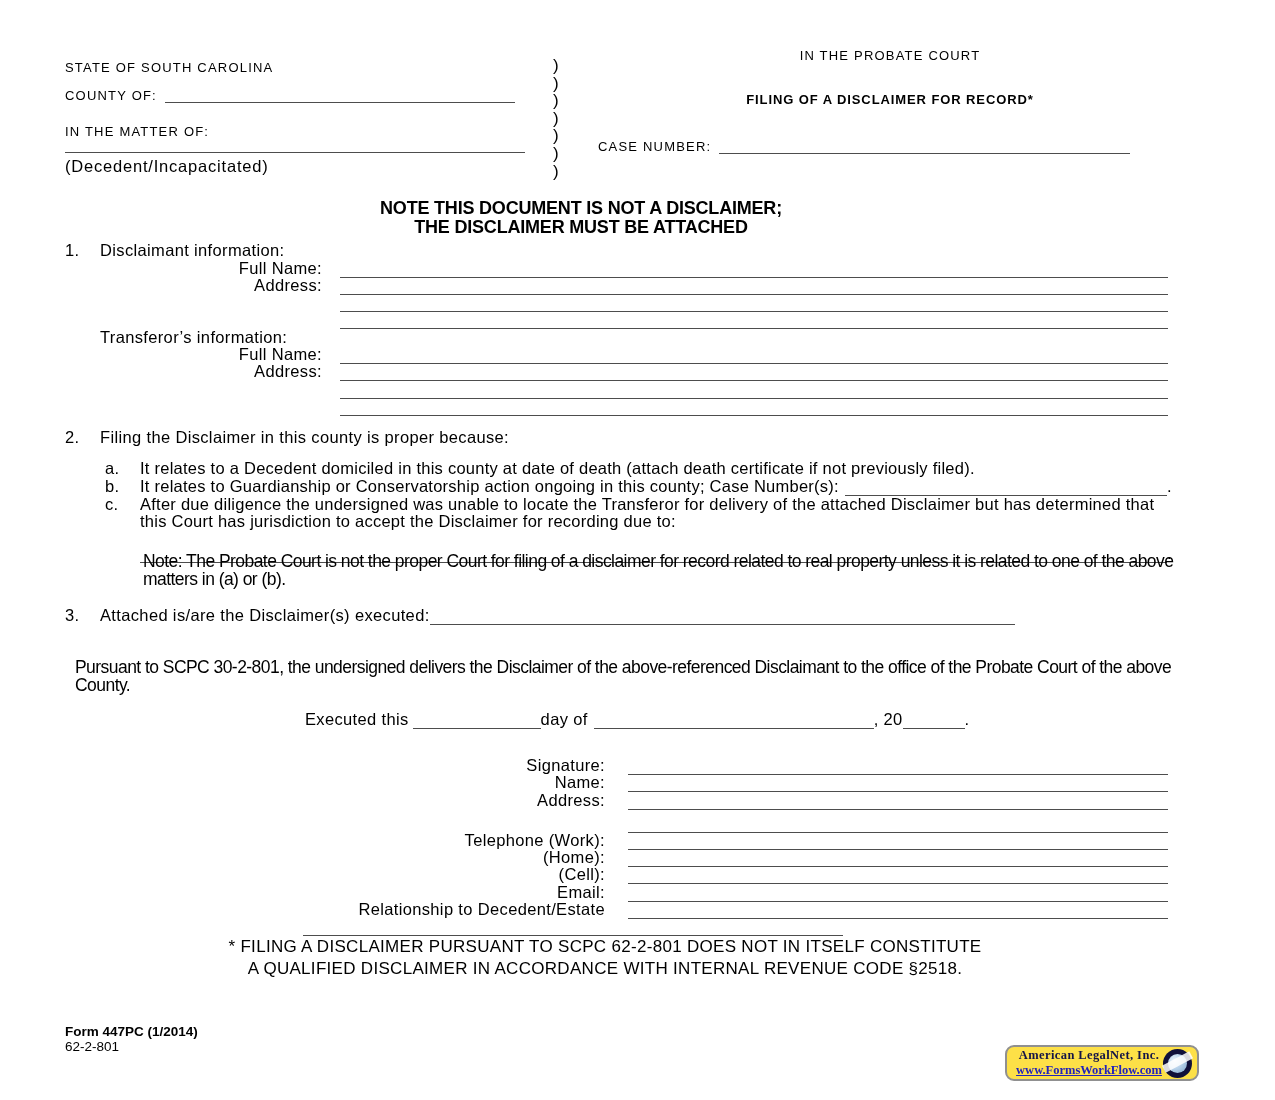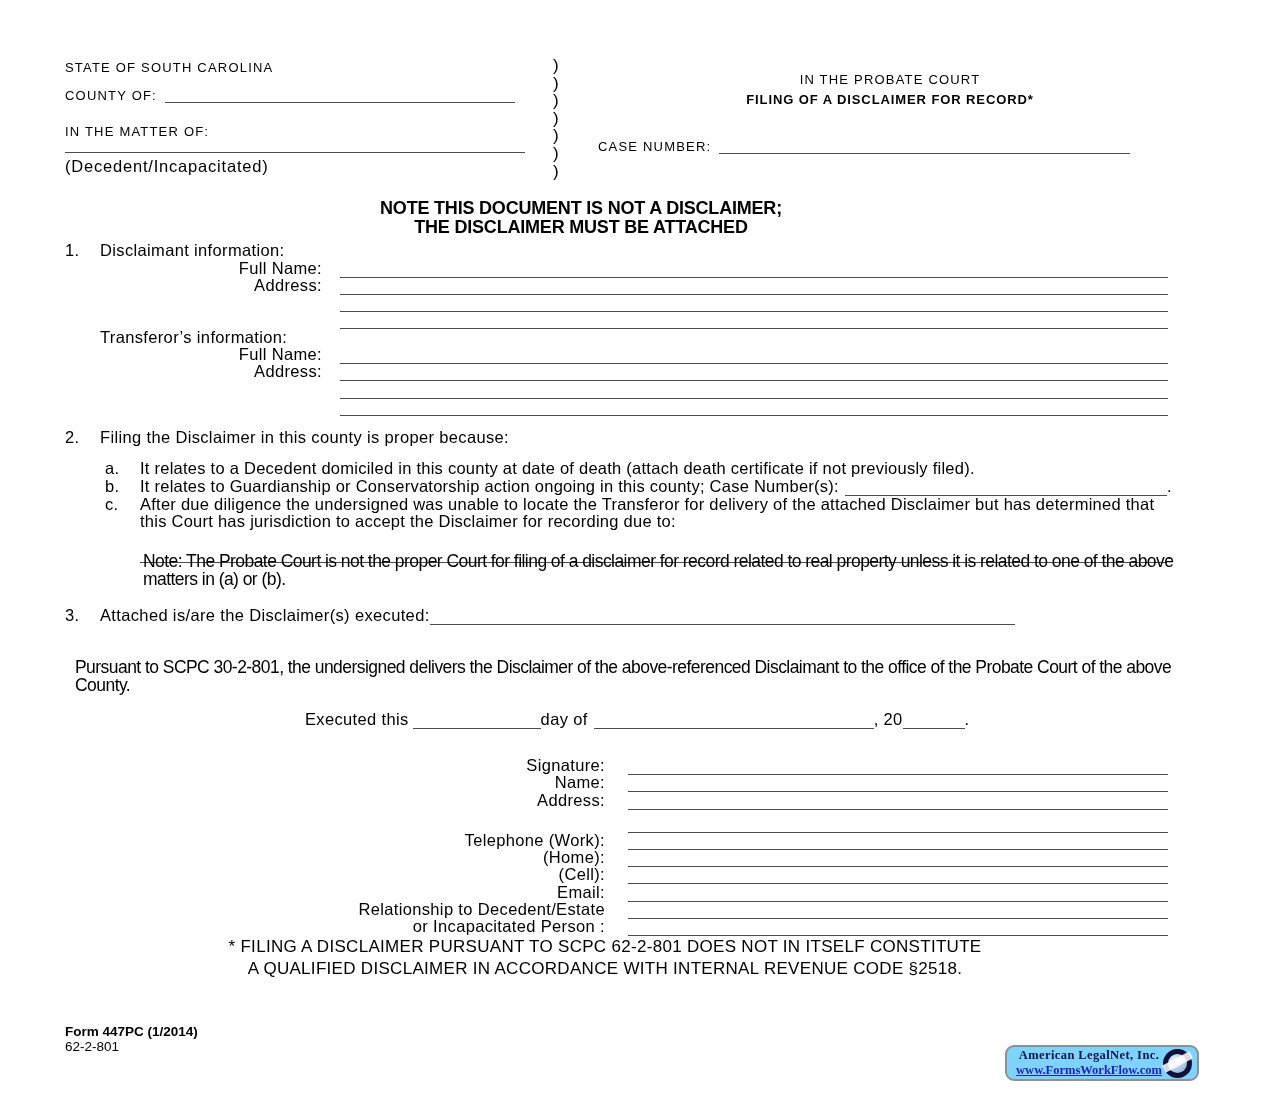--- a/index.html
+++ b/index.html
@@ -40,21 +40,21 @@
   .sig-gap { width: 23px; }
   .sig-fill { width: 540px; border-bottom: 1.5px solid #4d4d4d; height: 4px; }
 
   .center-text { text-align: center; }
 
   
   .vendor-box {
     display: flex; align-items: center; justify-content: space-between;
     border: 2px solid #909090; border-radius: 9px;
     padding: 2px 5px 2px 8px;
-    background: #7dd3fc;
+    background: #fde047;
   }
   .vendor-name {
     font-family: "Liberation Serif", serif; font-weight: bold;
     font-size: 12.5px; color: #131347; letter-spacing: 0.4px; white-space: nowrap;
   }
   .vendor-url {
     font-family: "Liberation Serif", serif; font-weight: bold;
     font-size: 12.5px; color: #2222bb; text-decoration: underline; white-space: nowrap;
     cursor: pointer;
   }
@@ -95,21 +95,21 @@
   <div class="abs paren-col" style="left:553px; top:57px;">
     <span>)</span>
     <span>)</span>
     <span>)</span>
     <span>)</span>
     <span>)</span>
     <span>)</span>
     <span>)</span>
   </div>
 
-  <div class="abs hdr-text center-text" style="left:598px; top:72px; width:584px;">IN THE PROBATE COURT</div>
+  <div class="abs hdr-text center-text" style="left:598px; top:48px; width:584px;">IN THE PROBATE COURT</div>
 
   <div class="abs hdr-text bold center-text" style="left:598px; top:92px; width:584px; letter-spacing:0.9px;">FILING OF A DISCLAIMER FOR RECORD*</div>
 
   <div class="abs row" style="left:598px; top:139px; width:532px;">
     <span class="hdr-text lbl">CASE NUMBER:</span>
     <span class="fill" style="flex:1; margin-left:8px;"></span>
   </div>
 
   <div class="abs center-text bold" style="left:0; top:199px; width:1162px; font-size:18px; line-height:19px; letter-spacing:-0.2px;">
     <div>NOTE THIS DOCUMENT IS NOT A DISCLAIMER;</div>
@@ -262,21 +262,20 @@
       <span class="sig-label">Email:</span>
       <span class="sig-gap"></span>
       <span class="sig-fill"></span>
     </div>
     <div class="sig-row">
       <span class="sig-label">Relationship to Decedent/Estate</span>
       <span class="sig-gap"></span>
       <span class="sig-fill"></span>
     </div>
     <div class="sig-row">
-      <span class="sig-label">or Incapacitated Person :</span>
       <span class="sig-gap"></span>
       <span class="sig-fill"></span>
     </div>
   </div>
 
   <div class="abs center-text" style="left:0; top:936px; width:1202px; font-size:17px; line-height:22px; letter-spacing:0.3px;padding-left:8px;">
     <div>* FILING A DISCLAIMER PURSUANT TO SCPC 62-2-801 DOES NOT IN ITSELF CONSTITUTE</div>
     <div>A QUALIFIED DISCLAIMER IN ACCORDANCE WITH INTERNAL REVENUE CODE §2518.</div>
   </div>
 

